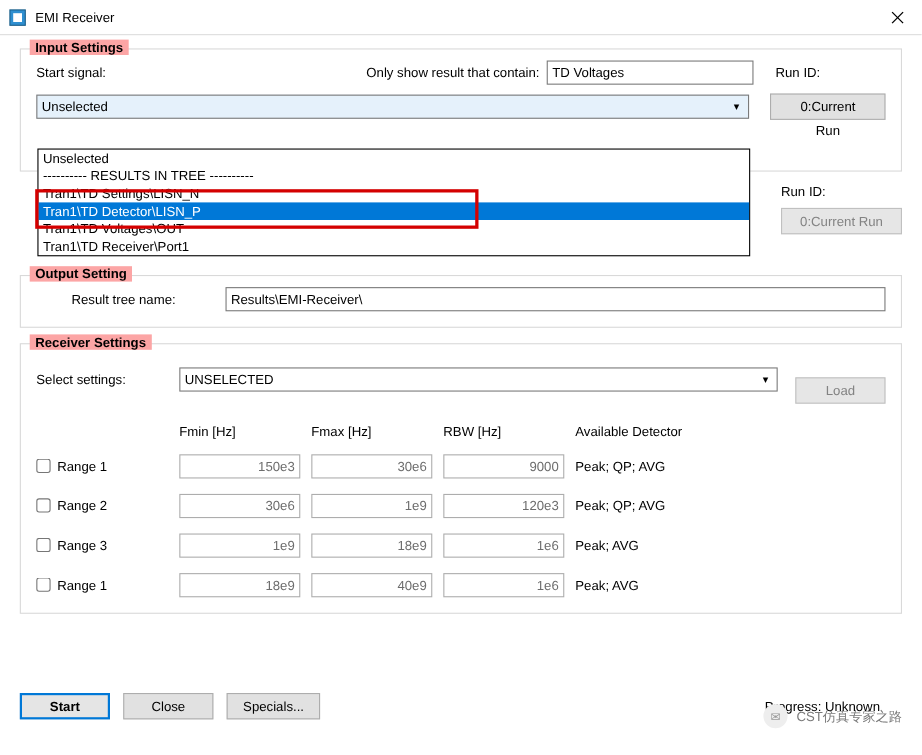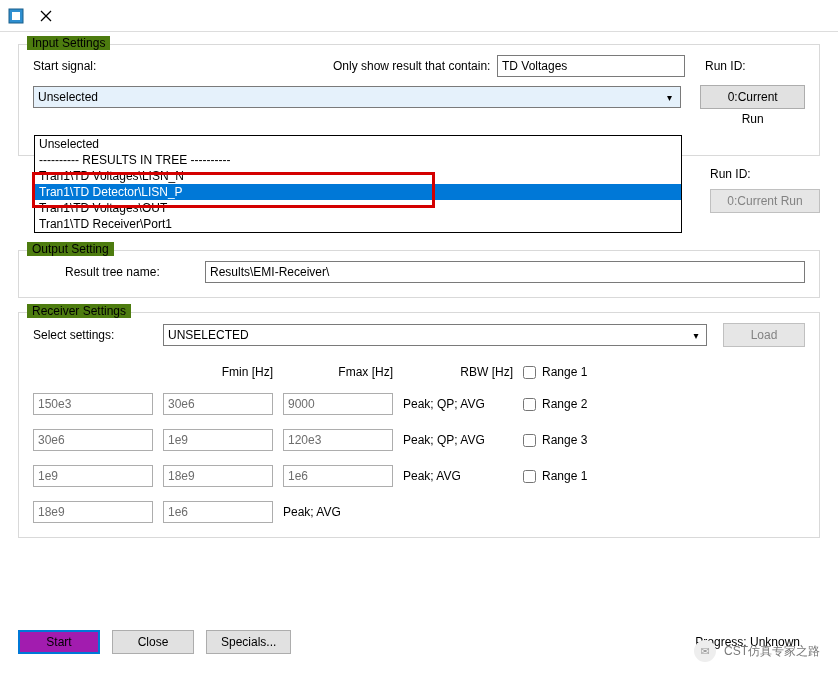--- a/index.html
+++ b/index.html
@@ -8,60 +8,60 @@
 
 .titlebar { height: 32px; display: flex; align-items: center; padding: 0 8px; border-bottom: 1px solid #ddd; }
 .titlebar .icon { width: 16px; height: 16px; margin-right: 8px; display:inline-flex;align-items:center;justify-content:center; }
 .titlebar .title { flex: 1; font-size: 12px; }
 .titlebar .close { width: 28px; height: 28px; display:flex;align-items:center;justify-content:center; font-size:14px; cursor:pointer; }
 
 .content { padding: 12px 18px 0 18px; }
 
 
 .fieldset { border: 1px solid #d9d9d9; padding: 10px 14px 14px 14px; margin-bottom: 14px; position: relative; }
-.fieldset > .legend { position: absolute; top: -9px; left: 8px; background: #4d7c0f; padding: 0 5px; font-size: 12px; color:#000; }
+.fieldset > .legend { position: absolute; top: -9px; left: 8px; background: #fca5a5; padding: 0 5px; font-size: 12px; color:#000;font-weight:bold; }
 
 
 .row { display: flex; align-items: center; margin-bottom: 8px; }
 .label { color:#000; }
 
 input[type="text"], .textinput {
   border: 1px solid #7a7a7a; height: 22px; padding: 1px 4px; font-size:12px; background:#fff;
 }
 input[disabled], .textinput.disabled { background:#fff; color:#6d6d6d; border-color:#adadad; }
 
 .button {
   border: 1px solid #adadad; background:#e1e1e1; height:24px; padding:0 14px; min-width:82px; text-align:center;
   line-height:22px; cursor:pointer;
 }
-.button.disabled { color:#838383; cursor:default; background:#e6e6e6; border-color:#c0c0c0; }
-.button.primary { border:2px solid #0078d7; background:#a21caf; line-height:20px; }
+.button.disabled { color:#838383; cursor:default; background:#e6e6e6; border-color:#c0c0c0;margin-top:20px; }
+.button.primary { border:2px solid #0078d7; background:#e5e5e5; line-height:20px;font-weight:bold; }
 
 
 .combo {
   border:1px solid #7a7a7a; height:22px; display:flex; align-items:center; padding:0 2px 0 4px; background:#e5f1fb;
   position:relative;
 }
 .combo.plain { background:#fff; }
 .combo .combo-text { flex:1; }
 .combo .chev { width:16px; text-align:center; color:#000; font-size:10px; }
 
 
 .dropdown {
   position:absolute; border:1px solid #000; background:#fff; z-index:50;
 }
 .dropdown .item { padding:1px 4px; height:16px; line-height:14px; white-space:nowrap; overflow:hidden; }
 .dropdown .item.hl { background:#0078d7; color:#fff; }
 
 
 .rec-grid { display:grid; grid-template-columns: 120px 110px 110px 110px 1fr; gap:14px 10px; align-items:center; }
-.rec-grid .hdr { text-align:right; }
-.rec-grid .chk { display:flex; align-items:flex-end; gap:6px; }
+.rec-grid .hdr { text-align:left; }
+.rec-grid .chk { display:flex; align-items:flex-start; gap:6px; }
 .rec-grid input[type="checkbox"] { width:13px; height:13px; }
-.rec-grid .cell input { width:100%; }
+.rec-grid .cell input { width:100%;text-align:right; }
 
 .footer-row {
   position:absolute; left:18px; right:18px; bottom:32px; display:flex; align-items:center; gap:12px;
 }
 .footer-row .progress { margin-left:auto; margin-right:20px; }
 
 .redbox {
   position:absolute; border:3px solid #d40000; pointer-events:none; z-index:60;
 }
 
@@ -72,20 +72,21 @@
 </head>
 <body>
 
 <div class="titlebar">
   <span class="icon">
     <svg width="16" height="16">
         <rect x="1" y="1" width="14" height="14" fill="#2f8fd0" stroke="#1a5f8a"></rect>
         <rect x="4" y="4" width="8" height="8" fill="#fff"></rect>
       </svg>
   </span>
+  <span class="title">EMI Receiver</span>
   <span class="close">
     <svg width="12" height="12">
         <line x1="1" y1="1" x2="11" y2="11" stroke="#000" stroke-width="1.2"></line>
         <line x1="11" y1="1" x2="1" y2="11" stroke="#000" stroke-width="1.2"></line>
       </svg>
   </span>
 </div>
 
 <div class="content">
 
@@ -106,21 +107,21 @@
         <span class="chev">▾</span>
       </div>
       <span style="width:20px;"></span>
       <div class="button" style="min-width:94px;">0:Current Run</div>
     </div>
   </div>
 
   <div class="dropdown" id="dd" style="left:34px; top:135px; width:648px;">
       <div class="item">Unselected</div>
       <div class="item">---------- RESULTS IN TREE ----------</div>
-      <div class="item">Tran1\TD Voltages\LISN_N</div>
+      <div class="item">Tran1\TD Settings\LISN_N</div>
       <div class="item hl">Tran1\TD Detector\LISN_P</div>
       <div class="item">Tran1\TD Voltages\OUT</div>
       <div class="item">Tran1\TD Receiver\Port1</div>
     </div>
 
   <div style="position:absolute; left:710px; top:167px; width:110px;">
     <div class="label">Run ID:</div>
     <div class="button disabled" style="margin-top:8px;min-width:94px;">0:Current Run</div>
   </div>
 
@@ -143,20 +144,21 @@
       </div>
       <span style="width:16px;"></span>
       <div class="button disabled">Load</div>
     </div>
 
     <div class="rec-grid" id="recgrid">
       <span></span>
       <span class="hdr">Fmin [Hz]</span>
       <span class="hdr">Fmax [Hz]</span>
       <span class="hdr">RBW [Hz]</span>
+      <span class="hdr" style="text-align:left;">Available Detector</span>
     <label class="chk">
           <input type="checkbox" style="">
           <span>Range 1</span>
         </label>
         <div class="cell"><input type="text" disabled="" value="150e3" style=""></div>
         <div class="cell"><input type="text" disabled="" value="30e6" style=""></div>
         <div class="cell"><input type="text" disabled="" value="9000" style=""></div>
         <span>Peak; QP; AVG</span>
         <label class="chk">
           <input type="checkbox" style="">
@@ -172,20 +174,21 @@
         </label>
         <div class="cell"><input type="text" disabled="" value="1e9" style=""></div>
         <div class="cell"><input type="text" disabled="" value="18e9" style=""></div>
         <div class="cell"><input type="text" disabled="" value="1e6" style=""></div>
         <span>Peak; AVG</span>
         <label class="chk">
           <input type="checkbox" style="">
           <span>Range 1</span>
         </label>
         <div class="cell"><input type="text" disabled="" value="18e9" style=""></div>
+        <div class="cell"><input type="text" disabled="" value="40e9" style=""></div>
         <div class="cell"><input type="text" disabled="" value="1e6" style=""></div>
         <span>Peak; AVG</span>
       </div>
   </div>
 
 </div>
 
 <div class="footer-row">
   <div class="button primary">Start</div>
   <div class="button">Close</div>

